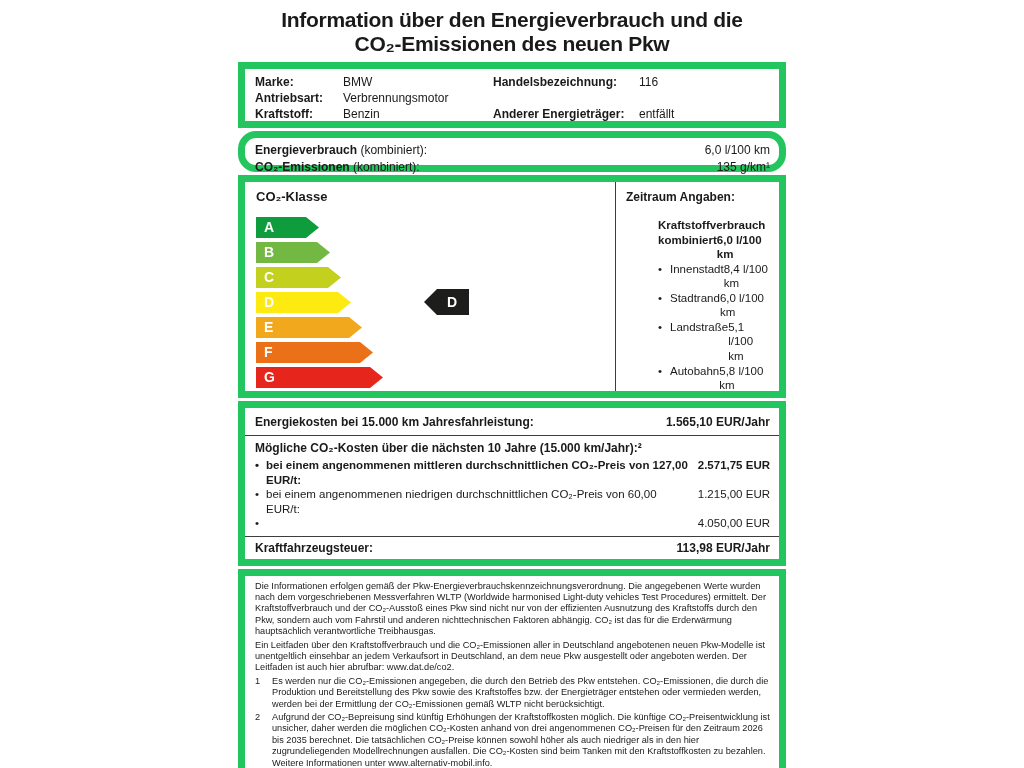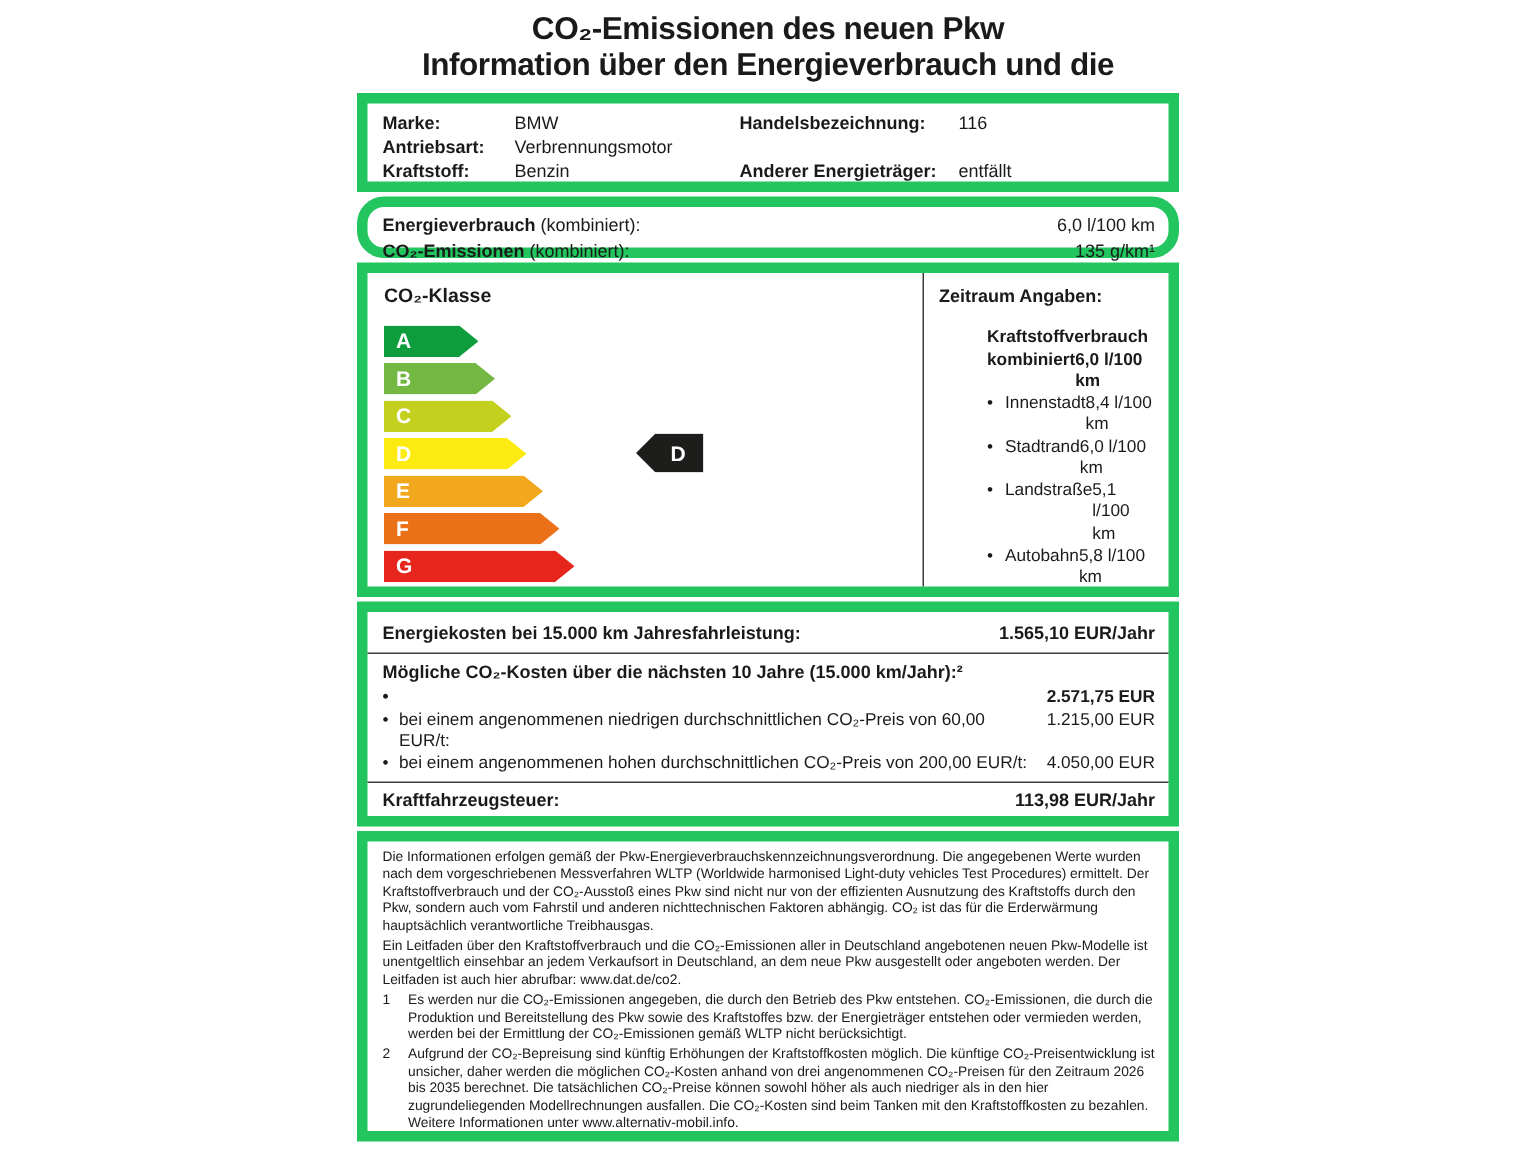--- a/index.html
+++ b/index.html
@@ -75,22 +75,22 @@
   .fn-text { flex: 1; }
 
   .footer { margin-top: 6px; display: flex; justify-content: space-between; font-size: 9.5px; color: #4f4f4f; }
 </style>
 </head>
 <body>
 
 <div class="sheet">
 
   <div class="title">
+    <div>Information über den Energieverbrauch und die</div>
     <div>CO₂-Emissionen des neuen Pkw</div>
-    <div>Information über den Energieverbrauch und die</div>
   </div>
 
   <div class="box">
     <div class="vehicle-grid">
       <span class="b">Marke:</span>
       <span>BMW</span>
       <span class="b">Handelsbezeichnung:</span>
       <span>116</span>
       <span class="b">Antriebsart:</span>
       <span>Verbrennungsmotor</span>
@@ -164,30 +164,30 @@
     <div class="cost-sec1">
       <div class="flexrow">
         <span class="b">Energiekosten bei 15.000 km Jahresfahrleistung:</span>
         <span class="b">1.565,10 EUR/Jahr</span>
       </div>
     </div>
     <div class="cost-sec2">
       <div class="heading">Mögliche CO₂-Kosten über die nächsten 10 Jahre (15.000 km/Jahr):²</div>
       <div class="cost-row b">
           <span class="dot"></span>
+          <span>bei einem angenommenen mittleren durchschnittlichen CO₂-Preis von 127,00 EUR/t:</span>
           <span class="val">2.571,75 EUR</span>
         </div>
       <div class="cost-row">
           <span class="dot"></span>
           <span>bei einem angenommenen niedrigen durchschnittlichen CO₂-Preis von 60,00 EUR/t:</span>
           <span class="val">1.215,00 EUR</span>
         </div>
       <div class="cost-row">
           <span class="dot"></span>
-          <span>bei einem angenommenen hohen durchschnittlichen CO₂-Preis von 200,00 EUR/t:</span>
           <span class="val">4.050,00 EUR</span>
         </div>
     </div>
     <div class="cost-sec3 flexrow">
       <span class="b">Kraftfahrzeugsteuer:</span>
       <span class="b">113,98 EUR/Jahr</span>
     </div>
   </div>
 
   <div class="box fineprint">

